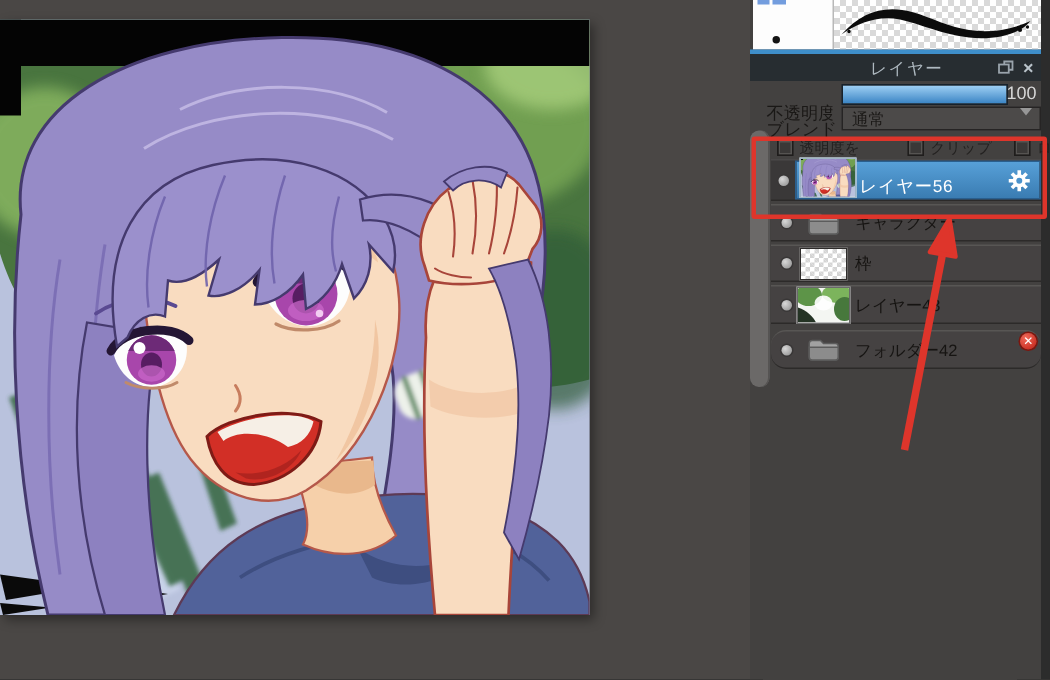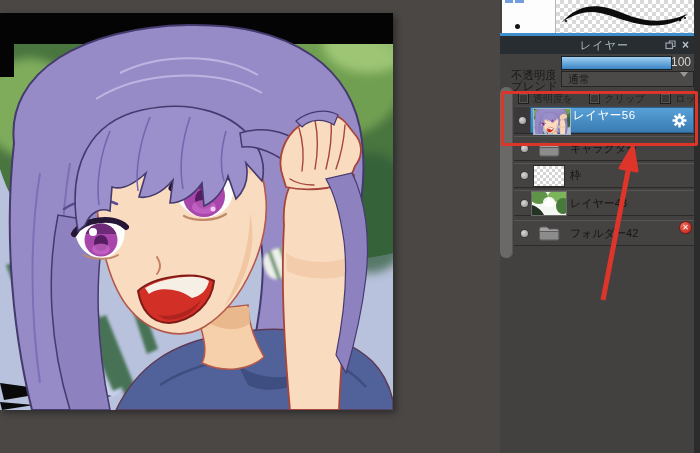--- a/index.html
+++ b/index.html
@@ -39,34 +39,34 @@
   .dropdown{left:561px;top:71px;width:133px;height:16px;background:#4c4a49;border:1px solid #262424;
             box-sizing:border-box;display:flex;align-items:flex-start;}
   .dropdown .v{font-size:11px;color:#1c1a18;padding-left:6px;flex:1;}
   .dd-arrow{width:0;height:0;border-left:4px solid transparent;border-right:4px solid transparent;
             border-top:5px solid #979797;margin-right:5px;}
 
   .opt-row{left:514px;top:92px;width:180px;height:13px;display:flex;align-items:center;}
   .opt{display:flex;align-items:center;gap:4px;}
   .opt .cb{width:9px;height:9px;background:#3a3837;border:1px solid #1f1d1c;box-shadow:inset 0 0 0 1px #565452;}
   .opt .lb{font-size:10px;color:#232120;white-space:nowrap;}
-  .opt1{margin-left:4px;} .opt2{margin-left:16px;} .opt3{margin-left:15px;}
+  .opt1{margin-left:4px;} .opt2{margin-left:32px;} .opt3{margin-left:15px;}
 
   .lrow{left:514px;width:180px;background:#454242;border-top:1px solid #585654;border-bottom:1px solid #2c2a29;
         box-sizing:border-box;display:flex;align-items:center;}
   .lrow .vis{width:7px;height:7px;border-radius:50%;background:radial-gradient(circle at 35% 35%,#d8d8d8,#8a8a8a);
              box-shadow:0 0 0 1px #393737;margin-left:7px;flex:none;}
   .lrow .icon-cell{width:42px;display:flex;justify-content:center;flex:none;}
   .lrow .lname{font-size:11px;color:#161412;white-space:nowrap;}
   .row-sel{top:106px;height:28px;background:#3a3838;border-top:1px solid #4a4848;padding:0;}
-  .sel-inner{margin-left:16px;height:100%;flex:1;display:flex;align-items:flex-start;
+  .sel-inner{margin-left:16px;height:100%;flex:1;display:flex;align-items:flex-end;
              background:linear-gradient(#57a0d8,#3a7cb2);border:1px solid #2a5f8e;box-sizing:border-box;}
   .sel-inner .lname{color:#fff;font-size:11.5px;letter-spacing:.5px;}
   .row2{top:136px;height:25px;} .row3{top:163px;height:25px;}
-  .row4{top:190px;height:26px;} .row5{top:220px;height:26px;}
+  .row4{top:190px;height:26px;} .row5{top:220px;height:26px;border-radius:10px;}
   .thumb-frame{width:36px;height:25px;border:1px solid #9fb6c6;background:#fff;overflow:hidden;flex:none;}
   .thumb-checker{width:30px;height:20px;border:1px solid #2e2c2b;
     background-color:#fff;
     background-image:linear-gradient(45deg,#d4d4d4 25%,transparent 25%,transparent 75%,#d4d4d4 75%),
                      linear-gradient(45deg,#d4d4d4 25%,transparent 25%,transparent 75%,#d4d4d4 75%);
     background-size:6px 6px;background-position:0 0,3px 3px;}
   .gear{position:absolute;right:7px;top:6px;}
   .del-badge{position:absolute;right:3px;top:1px;width:11px;height:11px;border-radius:50%;
              background:radial-gradient(circle at 35% 30%,#f06a5a,#c01d12);
              display:flex;align-items:center;justify-content:center;

